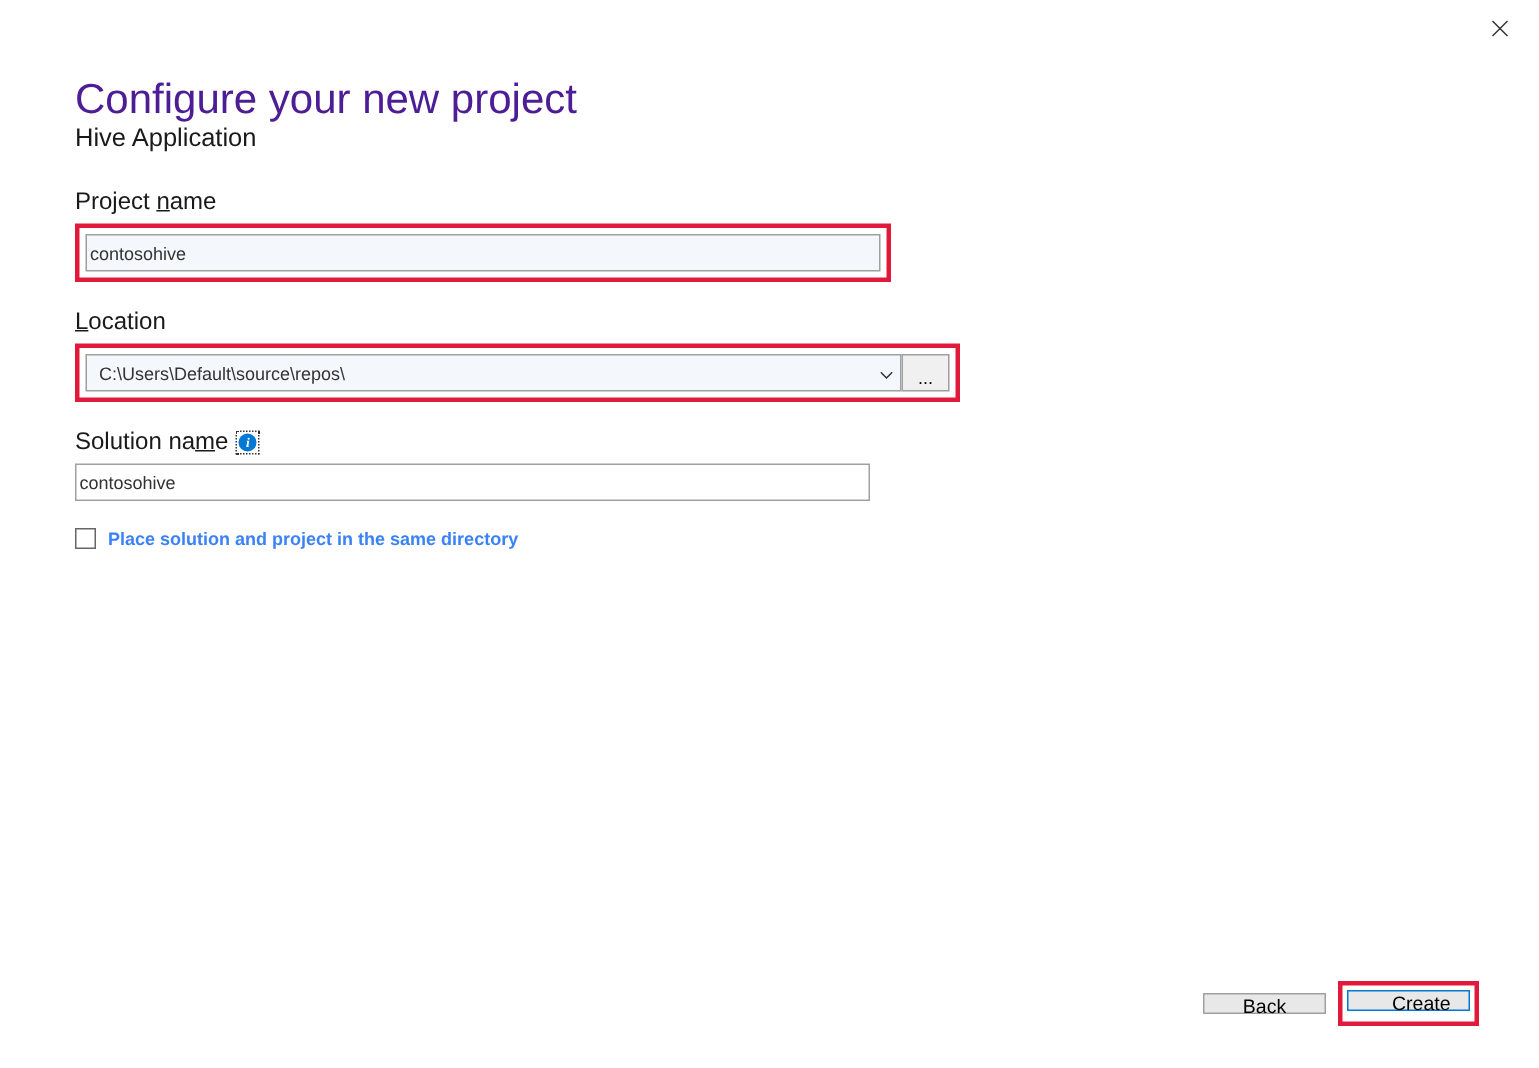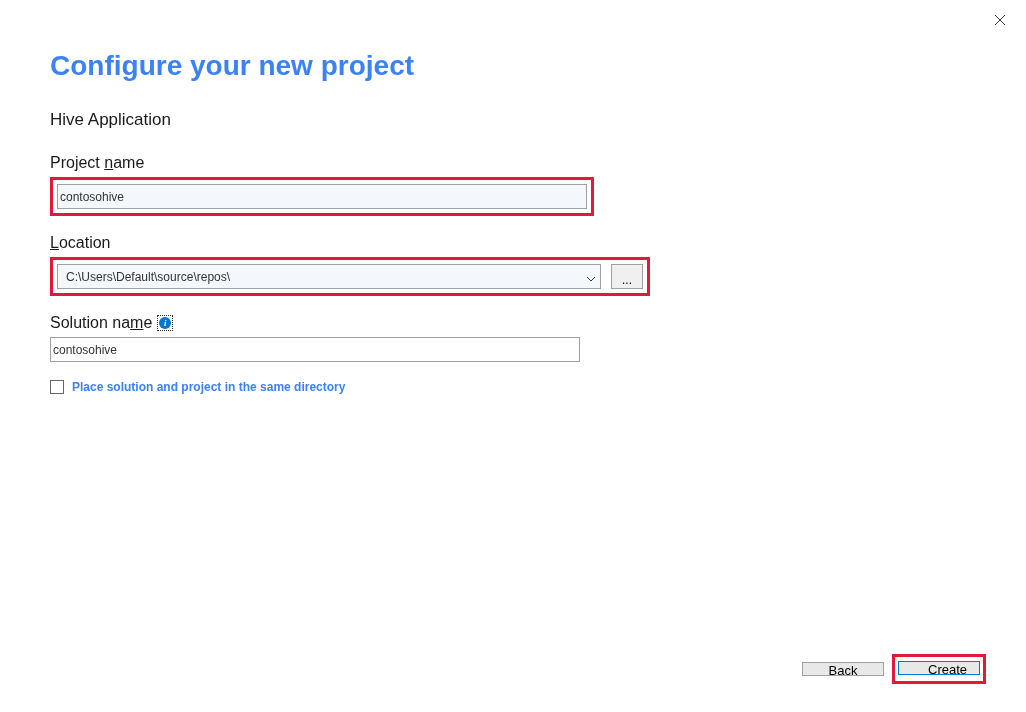--- a/index.html
+++ b/index.html
@@ -26,23 +26,22 @@
     }
     .close-btn svg {
       width: 12px;
       height: 12px;
     }
     .content {
       padding: 50px 50px 0 50px;
     }
     .title {
       font-size: 28px;
-      font-weight: 700;
-      color: #3b82f6;
-      margin-bottom: 28px;
+      font-weight: 400;
+      color: #4c1d95;
     }
     .subtitle {
       font-size: 17px;
       font-weight: 400;
       color: #1a1a1a;
       margin-bottom: 24px;
     }
     .field-group {
       margin-bottom: 18px;
     }
@@ -70,21 +69,20 @@
       font-family: inherit;
       color: #333;
       outline: none;
     }
     .text-input.plain {
       background: #ffffff;
     }
     .location-row {
       display: flex;
       align-items: center;
-      gap: 10px;
     }
     .combo-wrap {
       position: relative;
       width: 544px;
       height: 25px;
     }
     .combo-input {
       width: 100%;
       height: 25px;
       border: 1px solid #a0a0a0;

